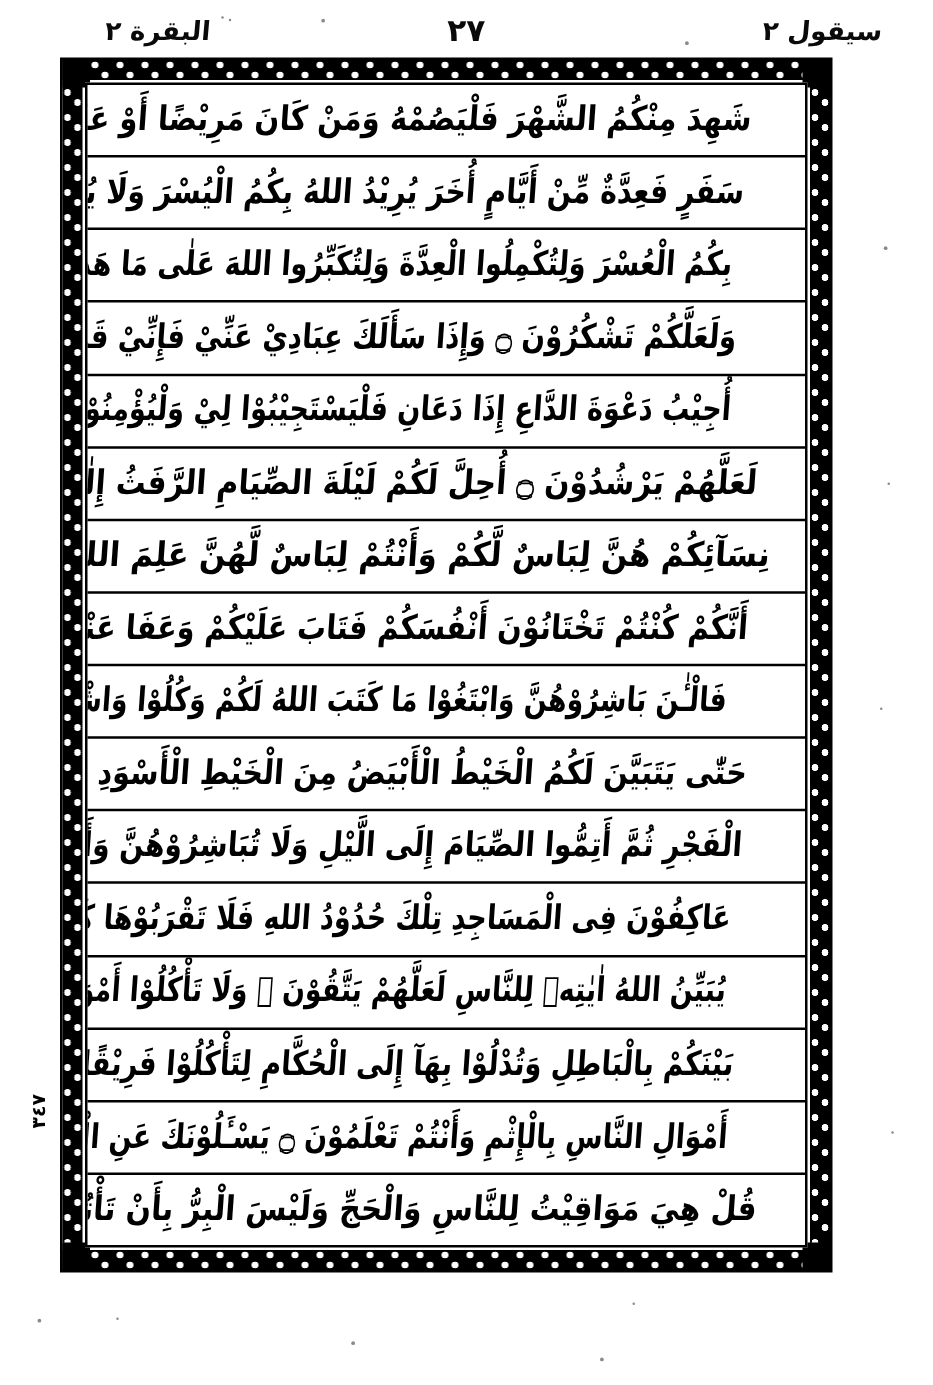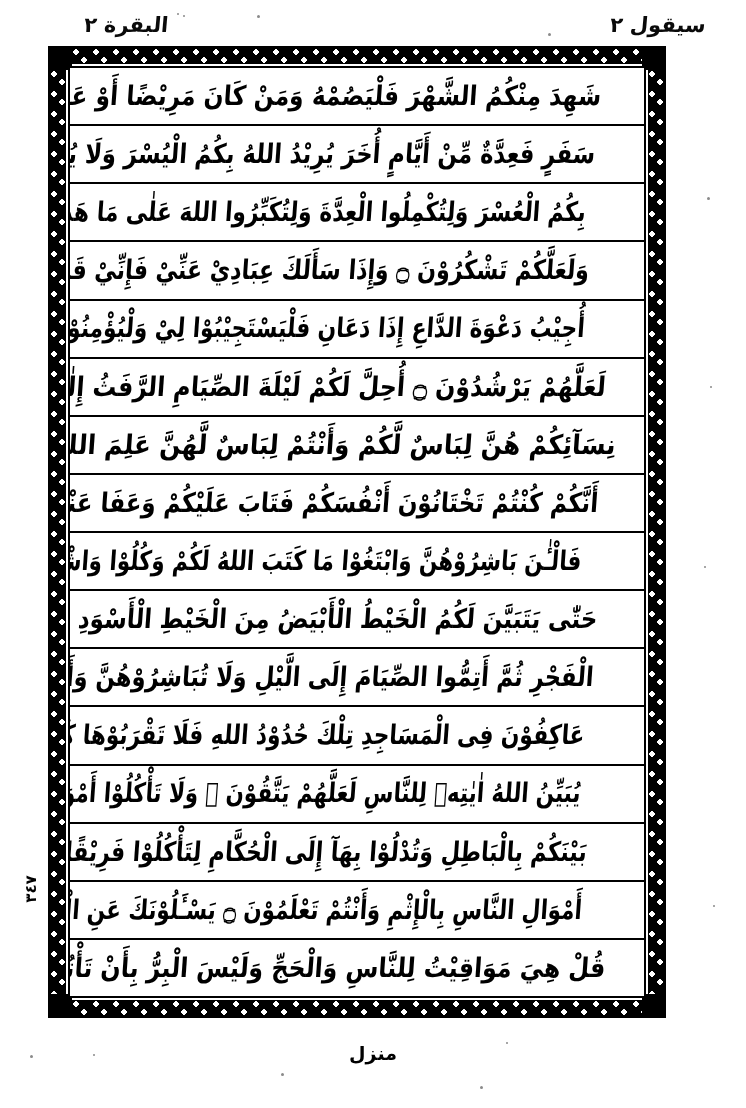--- a/index.html
+++ b/index.html
@@ -201,20 +201,21 @@
   <div class="speck" style="left:710px;top:386px;width:2px;height:2px;"></div>
   <div class="speck" style="left:704px;top:566px;width:2px;height:2px;"></div>
   <div class="speck" style="left:713px;top:905px;width:2px;height:2px;"></div>
   <div class="speck" style="left:30px;top:1055px;width:3px;height:3px;"></div>
   <div class="speck" style="left:281px;top:1073px;width:3px;height:3px;"></div>
   <div class="speck" style="left:480px;top:1086px;width:3px;height:3px;"></div>
   <div class="speck" style="left:506px;top:1042px;width:2px;height:2px;"></div>
   <div class="speck" style="left:93px;top:1054px;width:2px;height:2px;"></div>
 
   <div class="hdr" id="hdr-surah">البقرة ٢</div>
+  <div class="hdr" id="hdr-page">٢٧</div>
   <div class="hdr" id="hdr-juz">سيقول ٢</div>
 
   <div id="frame">
     <div id="frame-outer"></div>
 
     <div class="orn orn-h orn-top"></div>
     <div class="orn orn-h orn-bottom"></div>
     <div class="orn orn-v orn-left"></div>
     <div class="orn orn-v orn-right"></div>
 
@@ -272,15 +273,14 @@
           </div>
         <div class="qline">
             <div class="qtext" style="transform: skewX(-4deg) scaleX(0.877519);">قُلْ هِيَ مَوَاقِيْتُ لِلنَّاسِ وَالْحَجِّ وَلَيْسَ الْبِرُّ بِأَنْ تَأْتُوا</div>
           </div>
       </div>
     </div>
   </div>
 
   <div id="margin-note">٣٤٧</div>
 
-  <div id="footer">منزل</div>
 
 </div>
 
 </body></html>

